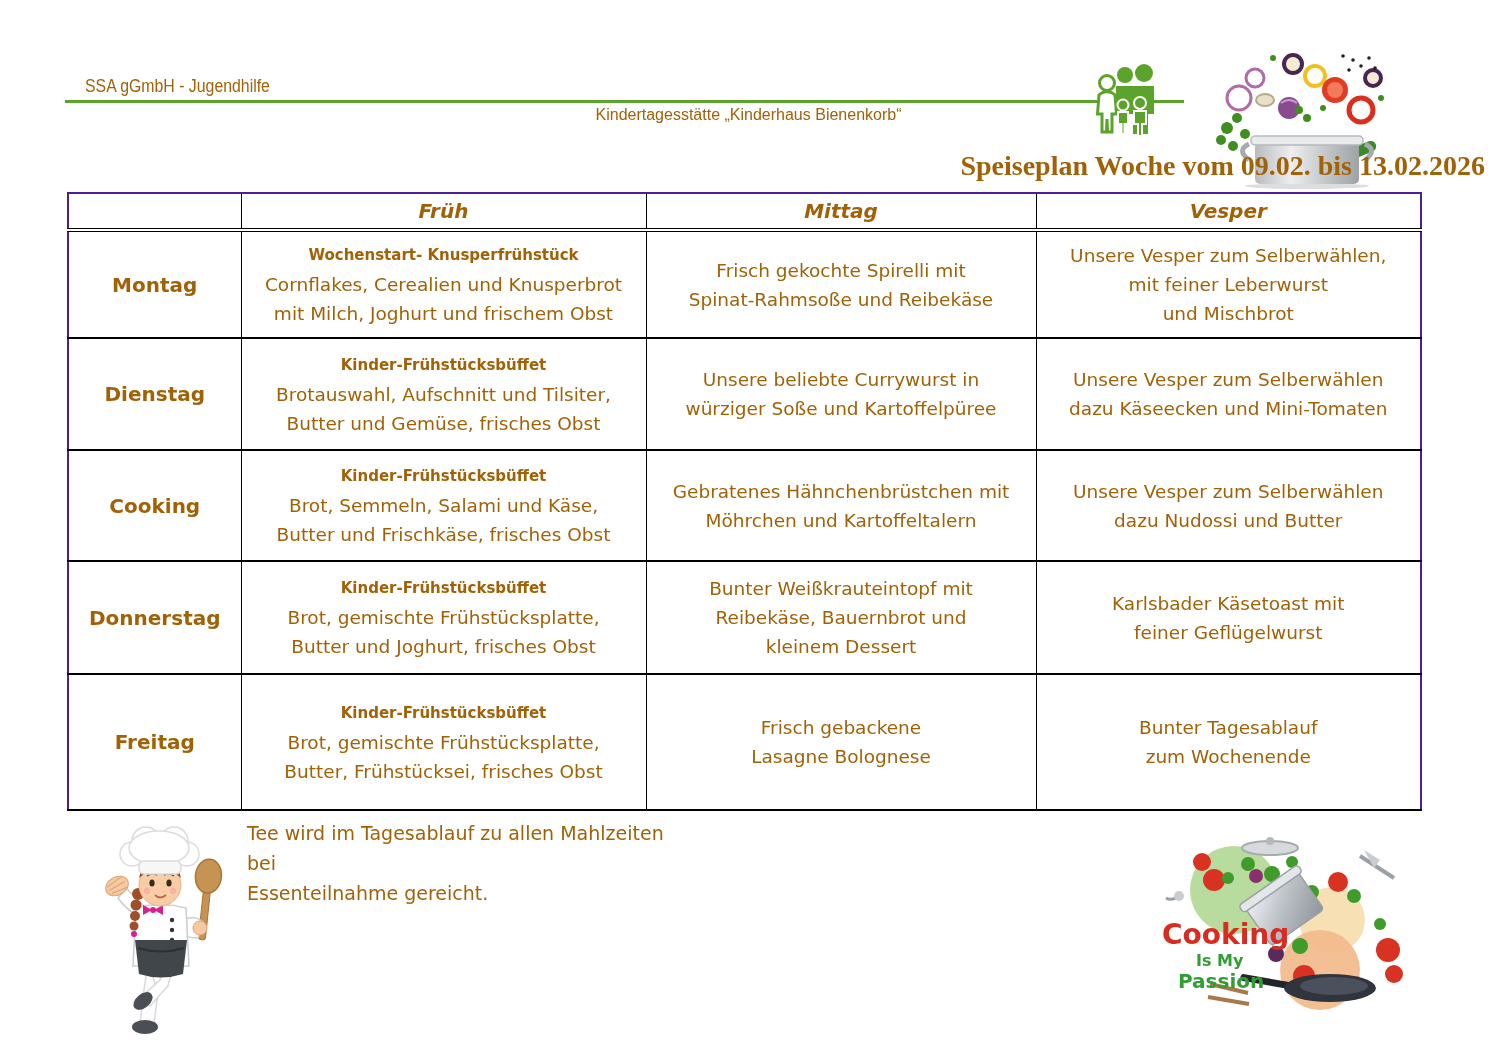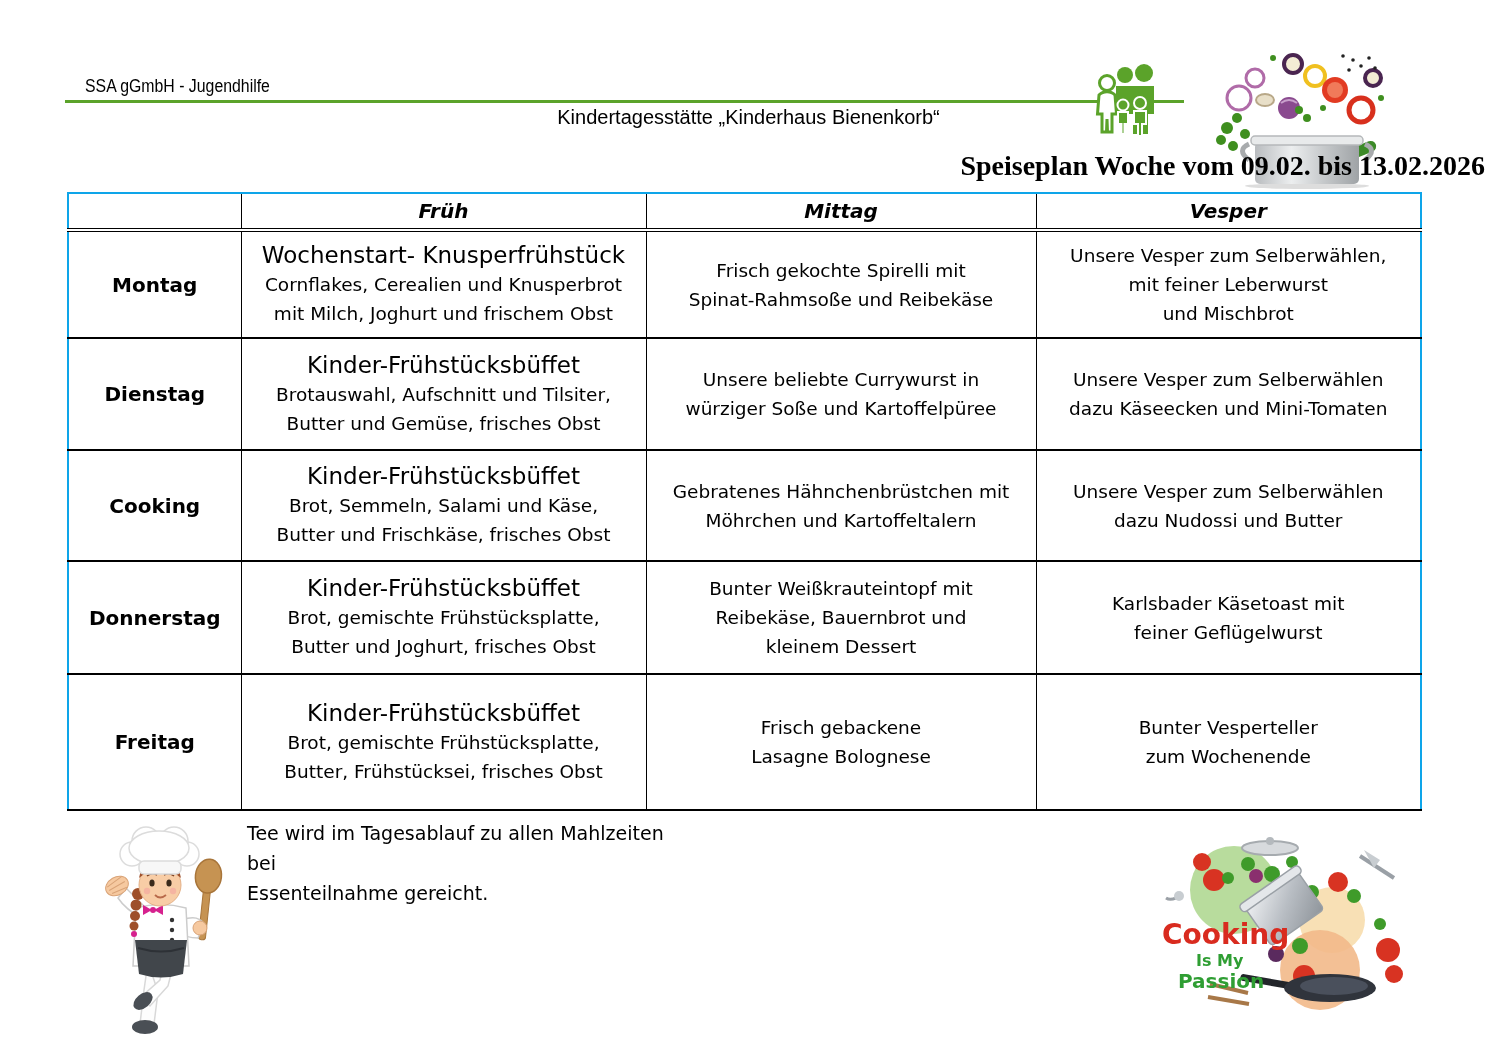--- a/index.html
+++ b/index.html
@@ -1,59 +1,59 @@
 <!DOCTYPE html>
 <html><head>
 <meta charset="utf-8">
 <style>
   html,body { margin:0; padding:0; background:#888; }
   .page {
     position:relative; width:1497px; height:1058px; background:#ffffff;
-    font-family:"DejaVu Sans", sans-serif; color:#000000; overflow:hidden;
+    font-family:"DejaVu Sans", sans-serif; color:#a16207; overflow:hidden;
     margin:0 auto;
   }
   
   .org-name {
     position:absolute; left:85px; top:76px; font-size:18px;
     font-family:"Liberation Sans", sans-serif;
     transform:scaleX(0.88); transform-origin:left center; letter-spacing:0px;
   }
   .green-line {
     position:absolute; left:65px; top:100px; width:1119px; height:3px;
   }
   .family-logo { position:absolute; left:1094px; top:62px; width:70px; height:76px; }
   .facility-name {
     position:absolute; left:0; top:106px; width:1497px; text-align:center;
-    font-size:20px; font-family:"Liberation Sans", sans-serif;
+    font-size:16px; font-family:"Liberation Sans", sans-serif;
   }
   .page-title {
     position:absolute; left:0; top:150px; width:1485px; text-align:right;
     font-family:"Liberation Serif", serif; font-weight:bold; font-size:28px;
   }
   .veg-pot { position:absolute; left:1203px; top:48px; width:192px; height:142px; }
 
   
   table.mealplan {
     position:absolute; left:67px; top:192px; width:1353px;
     border-collapse:collapse; table-layout:fixed;
-    border:2px solid #0ea5e9;
+    border:2px solid #4c1d95;
   }
   table.mealplan th, table.mealplan td {
     border:1.5px solid #000; text-align:center; vertical-align:middle;
     padding:2px 6px; overflow:hidden;
   }
   table.mealplan thead th {
     height:30px; font-size:20px; font-weight:bold; font-style:italic;
     border-bottom:4px double #000;
   }
   table.mealplan tbody th, table.mealplan tbody td { border-bottom-width:2.5px; }
   tr.r1 { height:108px; } tr.r2 { height:112px; } tr.r3 { height:111px; }
   tr.r4 { height:113px; } tr.r5 { height:136px; }
   .day-label { font-size:20px; font-weight:bold; }
-  .meal-title { font-weight:normal; font-size:23px; line-height:29px; }
+  .meal-title { font-weight:bold; font-size:15px; line-height:29px; }
   .meal-lines { font-size:18.5px; line-height:29px; white-space:pre-line; }
 
   
   .footnote {
     position:absolute; top:818px; font-size:19px; line-height:30px;
     white-space:pre-line;
   }
   .footnote.left  { left:247px; width:430px; }
   .footnote.right { left:650px; width:430px; }
 
@@ -234,21 +234,21 @@
         <td>
           <div class="meal-title">Kinder-Frühstücksbüffet</div>
           <div class="meal-lines">Brot, gemischte Frühstücksplatte,
 Butter, Frühstücksei, frisches Obst</div>
         </td>
         <td>
           <div class="meal-lines">Frisch gebackene
 Lasagne Bolognese</div>
         </td>
         <td>
-          <div class="meal-lines">Bunter Vesperteller
+          <div class="meal-lines">Bunter Tagesablauf
 zum Wochenende</div>
         </td>
       </tr>
     </tbody>
   </table>
 
   <div class="footnote left">Tee wird im Tagesablauf zu allen Mahlzeiten bei
 Essenteilnahme gereicht.</div>
 
   <svg class="chef-girl" viewBox="0 0 152 212">

